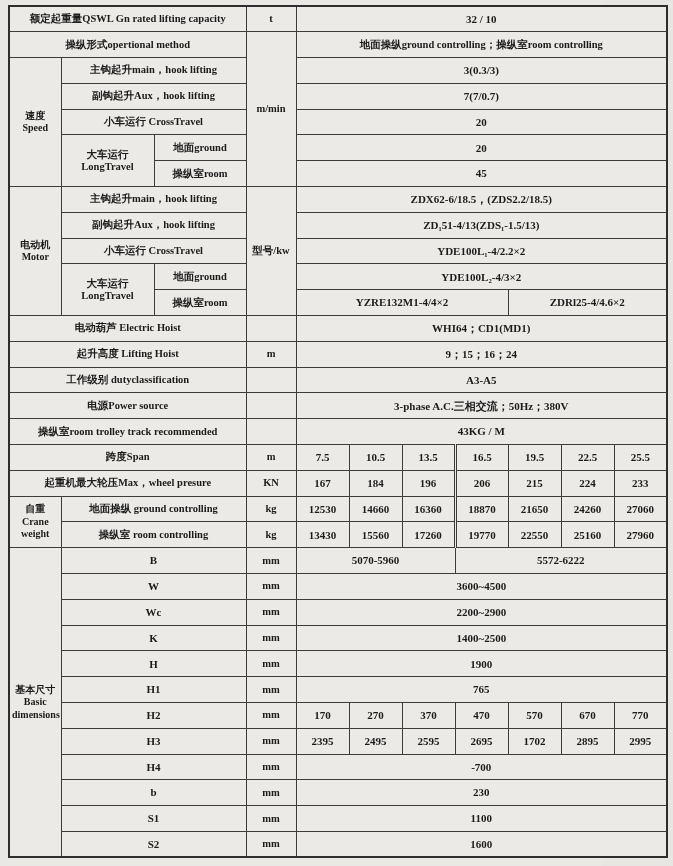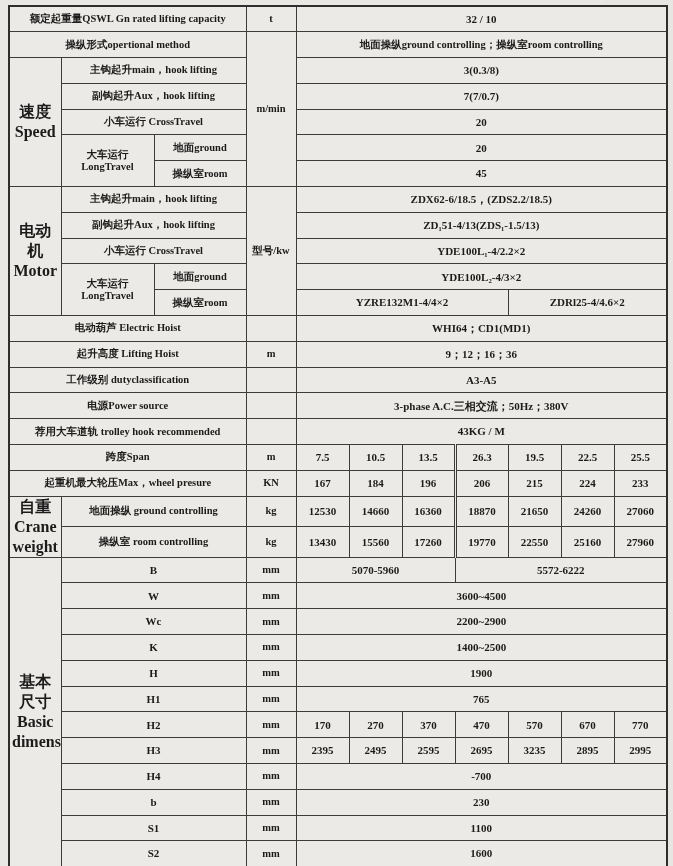--- a/index.html
+++ b/index.html
@@ -2,21 +2,21 @@
 <html><head>
 <meta charset="utf-8">
 <style>
   html,body{margin:0;padding:0;}
   body{width:673px;height:866px;background:#e7e6e2;font-family:"Liberation Serif","DejaVu Serif",serif;}
   .sheet{position:relative;width:603px;height:866px;background:#e9e8e4;}
   table{position:absolute;left:8px;top:5px;width:658px;border-collapse:collapse;table-layout:fixed;border:2px solid #2e2e2e;background:#eceae6;}
   tr{height:25.8px;}
   td{border:1px solid #3c3c3c;font-weight:bold;color:#1b1b1b;text-align:center;vertical-align:middle;padding:0 2px;font-size:11px;line-height:1.15;overflow:hidden;}
   td.lbl{font-size:10.5px;}
-  td.grp{font-size:16px;white-space:pre-line;line-height:1.25;text-align:center;}
+  td.grp{font-size:10px;white-space:pre-line;line-height:1.25;text-align:center;}
   td.pre{white-space:pre-line;}
   td.unit{font-size:10.5px;}
   td.dbl{border-left:3px double #3c3c3c;}
 </style>
 </head>
 <body>
 
 <div class="sheet">
 <table>
   <colgroup>
@@ -43,21 +43,21 @@
   <tr>
     <td colspan="3" class="lbl">操纵形式opertional method</td>
     <td class="unit" rowspan="6">m/min</td>
     <td colspan="7" class="lbl">地面操纵ground controlling；操纵室room controlling</td>
   </tr>
 
   <tr>
     <td rowspan="5" class="grp">速度
 Speed</td>
     <td colspan="2" class="lbl">主钩起升main，hook lifting</td>
-    <td colspan="7">3(0.3/8)</td>
+    <td colspan="7">3(0.3/3)</td>
   </tr>
   <tr>
     <td colspan="2" class="lbl">副钩起升Aux，hook lifting</td>
     <td colspan="7">7(7/0.7)</td>
   </tr>
   <tr>
     <td colspan="2" class="lbl">小车运行 CrossTravel</td>
     <td colspan="7">20</td>
   </tr>
   <tr>
@@ -99,45 +99,45 @@
   </tr>
 
   <tr>
     <td colspan="3" class="lbl">电动葫芦 Electric Hoist</td>
     <td class="unit"></td>
     <td colspan="7">WHI64；CD1(MD1)</td>
   </tr>
   <tr>
     <td colspan="3" class="lbl">起升高度 Lifting Hoist</td>
     <td class="unit">m</td>
-    <td colspan="7">9；12；16；36</td>
+    <td colspan="7">9；15；16；24</td>
   </tr>
   <tr>
     <td colspan="3" class="lbl">工作级别 dutyclassification</td>
     <td class="unit"></td>
     <td colspan="7">A3-A5</td>
   </tr>
   <tr>
     <td colspan="3" class="lbl">电源Power source</td>
     <td class="unit"></td>
     <td colspan="7">3-phase A.C.三相交流；50Hz；380V</td>
   </tr>
   <tr>
-    <td colspan="3" class="lbl">荐用大车道轨 trolley hook recommended</td>
+    <td colspan="3" class="lbl">操纵室room trolley track recommended</td>
     <td class="unit"></td>
     <td colspan="7">43KG / M</td>
   </tr>
 
   <tr>
     <td colspan="3" class="lbl">跨度Span</td>
     <td class="unit">m</td>
     <td>7.5</td>
     <td>10.5</td>
     <td>13.5</td>
-    <td class="dbl">26.3</td>
+    <td class="dbl">16.5</td>
     <td>19.5</td>
     <td>22.5</td>
     <td>25.5</td>
   </tr>
   <tr>
     <td colspan="3" class="lbl">起重机最大轮压Max，wheel presure</td>
     <td class="unit">KN</td>
     <td>167</td>
     <td>184</td>
     <td>196</td>
@@ -218,21 +218,21 @@
     <td>670</td>
     <td>770</td>
   </tr>
   <tr>
     <td colspan="2">H3</td>
     <td class="unit">mm</td>
     <td>2395</td>
     <td>2495</td>
     <td>2595</td>
     <td>2695</td>
-    <td>3235</td>
+    <td>1702</td>
     <td>2895</td>
     <td>2995</td>
   </tr>
   <tr>
     <td colspan="2">H4</td>
     <td class="unit">mm</td>
     <td colspan="7">-700</td>
   </tr>
   <tr>
     <td colspan="2">b</td>

